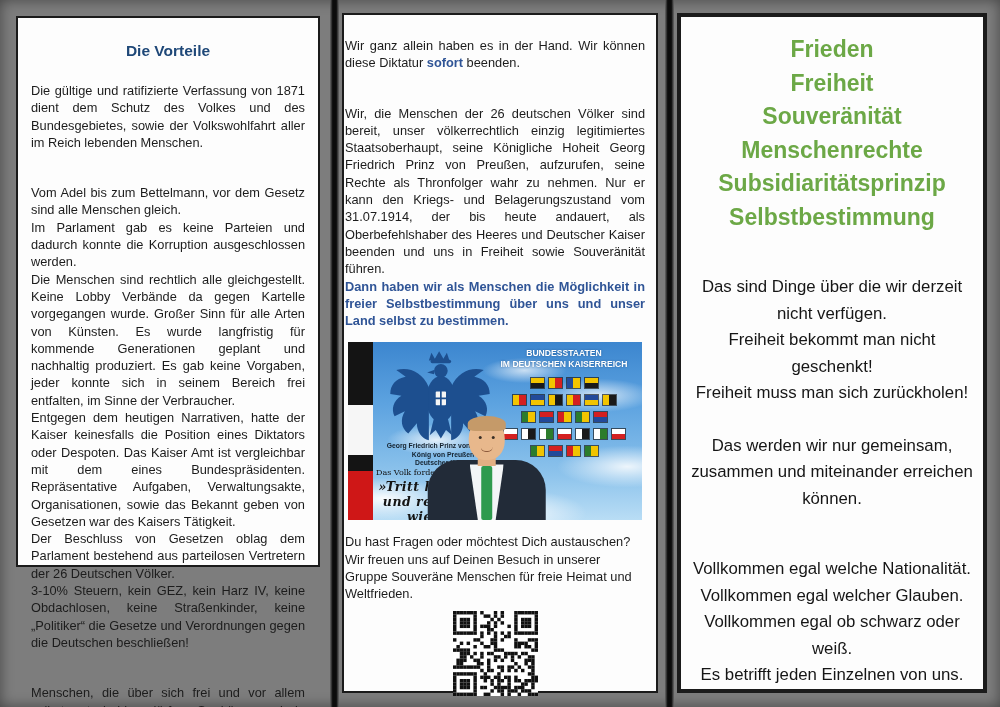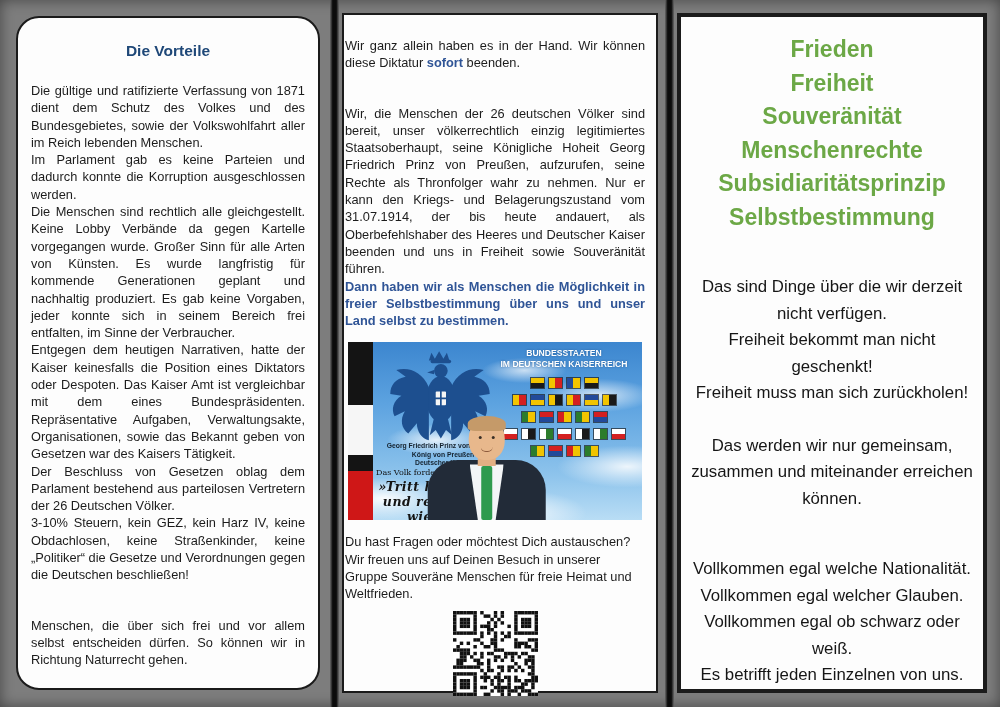--- a/index.html
+++ b/index.html
@@ -8,21 +8,21 @@
     background:#7d7d7d;
     font-family:"Liberation Sans","DejaVu Sans",sans-serif;
     position:relative;overflow:hidden;
     color:#1c1c1c;
   }
   .stage{position:absolute;inset:0;box-shadow:inset 0 0 14px rgba(0,0,0,.45);}
   .panel{
     position:absolute;background:#fdfdfd;border:2px solid #1b1b1b;
     box-sizing:border-box;
   }
-  #panel-left{left:16px;top:16px;width:304px;height:674px;padding:24px 13px 15px 13px;border-radius:23px;}
+  #panel-left{left:16px;top:16px;width:304px;height:551px;padding:24px 13px 15px 13px;}
   #panel-mid{left:342px;top:13px;width:316px;height:680px;padding:22px 11px 8px 1px;}
   #panel-right{left:677px;top:13px;width:310px;height:680px;border-width:4px;padding:16px 8px 10px 8px;text-align:center;}
   .crease{position:absolute;top:0;bottom:0;width:9px;background:linear-gradient(90deg,#6a6a6a,#0c0c0c 30%,#0c0c0c 70%,#6a6a6a);}
   #crease-1{left:330px;}
   #crease-2{left:665px;}
 
   
   .body-p{font-size:12.8px;line-height:17.3px;text-align:justify;margin:0;}
   .sp{margin-top:33px;}
   .panel-title{
@@ -89,20 +89,21 @@
   .headings-box{margin-bottom:40px;}
 </style>
 </head>
 <body>
 
 <div class="stage">
 
   <div class="panel" id="panel-left">
     <p class="panel-title">Die Vorteile</p>
     <p class="body-p">Die gültige und ratifizierte Verfassung von 1871 dient dem Schutz des Volkes und des Bundesgebietes, sowie der Volkswohlfahrt aller im Reich lebenden Menschen.</p>
+    <p class="body-p sp">Vom Adel bis zum Bettelmann, vor dem Gesetz sind alle Menschen gleich.</p>
     <p class="body-p">Im Parlament gab es keine Parteien und dadurch konnte die Korruption ausgeschlossen werden.</p>
     <p class="body-p">Die Menschen sind rechtlich alle gleichgestellt. Keine Lobby Verbände da gegen Kartelle vorgegangen wurde. Großer Sinn für alle Arten von Künsten. Es wurde langfristig für kommende Generationen geplant und nachhaltig produziert. Es gab keine Vorgaben, jeder konnte sich in seinem Bereich frei entfalten, im Sinne der Verbraucher.</p>
     <p class="body-p">Entgegen dem heutigen Narrativen, hatte der Kaiser keinesfalls die Position eines Diktators oder Despoten. Das Kaiser Amt ist vergleichbar mit dem eines Bundespräsidenten. Repräsentative Aufgaben, Verwaltungsakte, Organisationen, sowie das Bekannt geben von Gesetzen war des Kaisers Tätigkeit.</p>
     <p class="body-p">Der Beschluss von Gesetzen oblag dem Parlament bestehend aus parteilosen Vertretern der 26 Deutschen Völker.</p>
     <p class="body-p">3-10% Steuern, kein GEZ, kein Harz IV, keine Obdachlosen, keine Straßenkinder, keine „Politiker“ die Gesetze und Verordnungen gegen die Deutschen beschließen!</p>
     <p class="body-p sp">Menschen, die über sich frei und vor allem selbst entscheiden dürfen. So können wir in Richtung Naturrecht gehen.</p>
   </div>
 
   <div class="crease" id="crease-1"></div>
 

